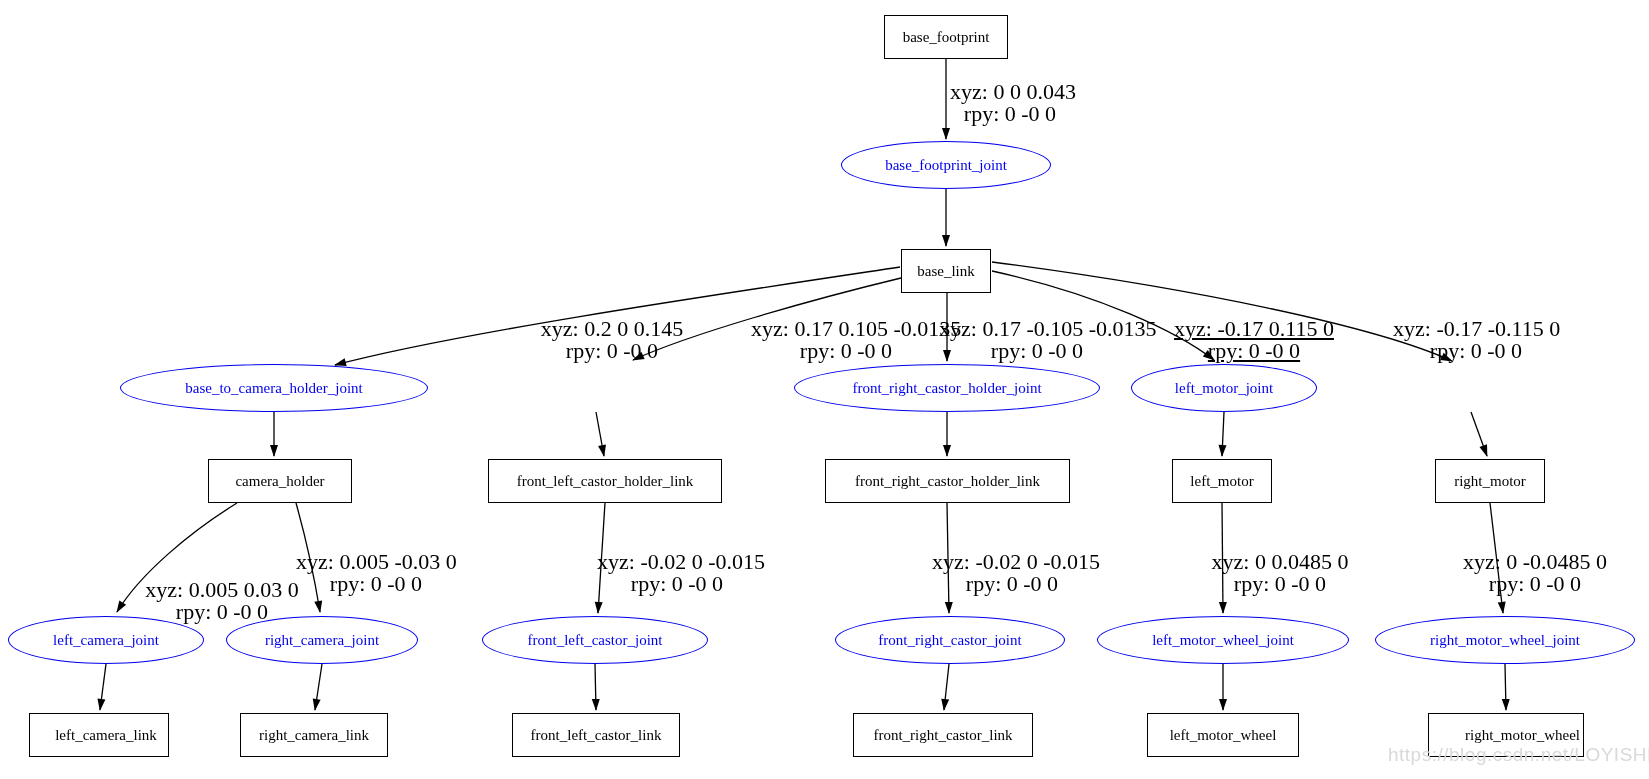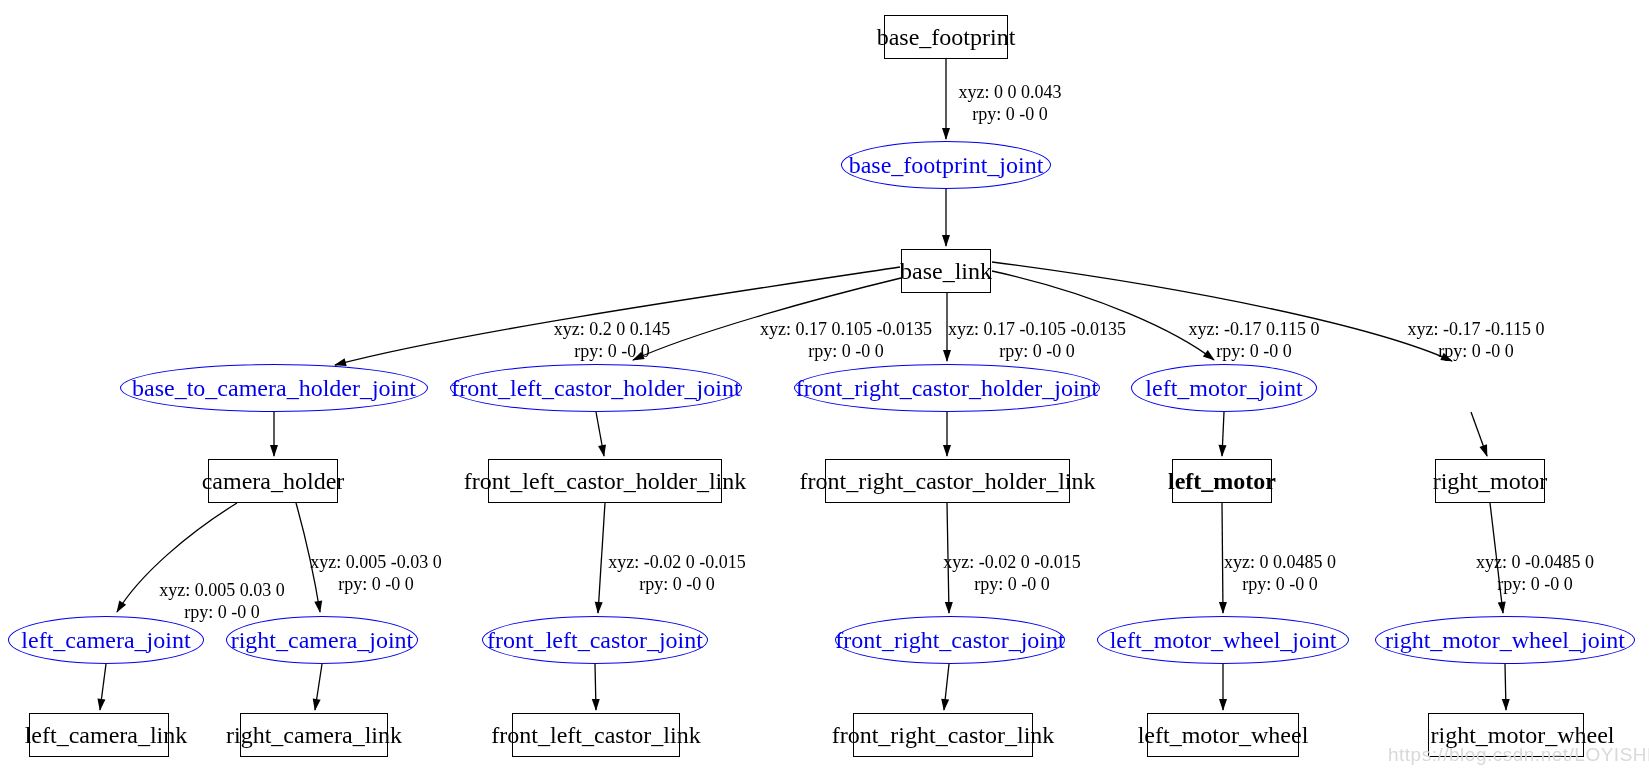--- a/index.html
+++ b/index.html
@@ -3,26 +3,26 @@
 <meta charset="utf-8">
 <style>
   html,body{margin:0;padding:0;background:#ffffff;}
   #canvas{
     position:relative;width:1649px;height:779px;overflow:hidden;
     font-family:"Liberation Serif","DejaVu Serif",serif;background:#fff;
   }
   svg.edges{position:absolute;left:0;top:0;width:1649px;height:779px;}
   .node{
     position:absolute;display:flex;align-items:center;justify-content:center;
-    background:#ffffff;font-size:24px;white-space:nowrap;box-sizing:border-box;
+    background:#ffffff;font-size:15px;white-space:nowrap;box-sizing:border-box;
   }
   .link-node{border:1.4px solid #000000;color:#000000;height:44px;}
   .joint-node{border:1.5px solid #0000ee;color:#0000ee;border-radius:50%;height:48px;}
   .edge-label{
-    position:absolute;font-size:18px;line-height:22px;text-align:center;
+    position:absolute;font-size:22px;line-height:22px;text-align:center;
     color:#000000;white-space:nowrap;
   }
   .watermark{
     position:absolute;left:1388px;top:744px;font-size:19px;color:#d9d9d9;
     font-family:"Liberation Sans","DejaVu Sans",sans-serif;letter-spacing:.5px;
   }
 </style>
 </head>
 <body>
 
@@ -78,38 +78,37 @@
     <div>rpy: 0 -0 0</div>
   </div>
   <div class="edge-label" style="left:751px;top:318px;width:190px;">
     <div>xyz: 0.17 0.105 -0.0135</div>
     <div>rpy: 0 -0 0</div>
   </div>
   <div class="edge-label" style="left:939px;top:318px;width:196px;">
     <div>xyz: 0.17 -0.105 -0.0135</div>
     <div>rpy: 0 -0 0</div>
   </div>
-  <div class="edge-label" style="left:1174px;top:318px;width:160px;">
+  <div class="edge-label" style="left:1174px;top:318px;width:160px;text-decoration:underline;">
     <div>xyz: -0.17 0.115 0</div>
     <div>rpy: 0 -0 0</div>
   </div>
   <div class="edge-label" style="left:1393px;top:318px;width:166px;">
     <div>xyz: -0.17 -0.115 0</div>
     <div>rpy: 0 -0 0</div>
   </div>
 
   <div class="node joint-node" style="left:120px;top:364px;width:308px;">base_to_camera_holder_joint</div>
-  <div class="node joint-node" style="left:450px;top:364px;width:292px;">front_left_castor_holder_joint</div>
   <div class="node joint-node" style="left:794px;top:364px;width:306px;">front_right_castor_holder_joint</div>
   <div class="node joint-node" style="left:1131px;top:364px;width:186px;">left_motor_joint</div>
 
-  <div class="node link-node" style="left:208px;top:459px;width:130px;">camera_holder</div>
+  <div class="node link-node" style="left:208px;top:459px;width:144px;">camera_holder</div>
   <div class="node link-node" style="left:488px;top:459px;width:234px;">front_left_castor_holder_link</div>
   <div class="node link-node" style="left:825px;top:459px;width:245px;">front_right_castor_holder_link</div>
-  <div class="node link-node" style="left:1172px;top:459px;width:100px;font-weight:bold;">left_motor</div>
+  <div class="node link-node" style="left:1172px;top:459px;width:100px;">left_motor</div>
   <div class="node link-node" style="left:1435px;top:459px;width:110px;">right_motor</div>
 
   <div class="edge-label" style="left:142px;top:551px;width:160px;margin-top:28px;">
     <div>xyz: 0.005 0.03 0</div>
     <div>rpy: 0 -0 0</div>
   </div>
   <div class="edge-label" style="left:296px;top:551px;width:160px;">
     <div>xyz: 0.005 -0.03 0</div>
     <div>rpy: 0 -0 0</div>
   </div>

